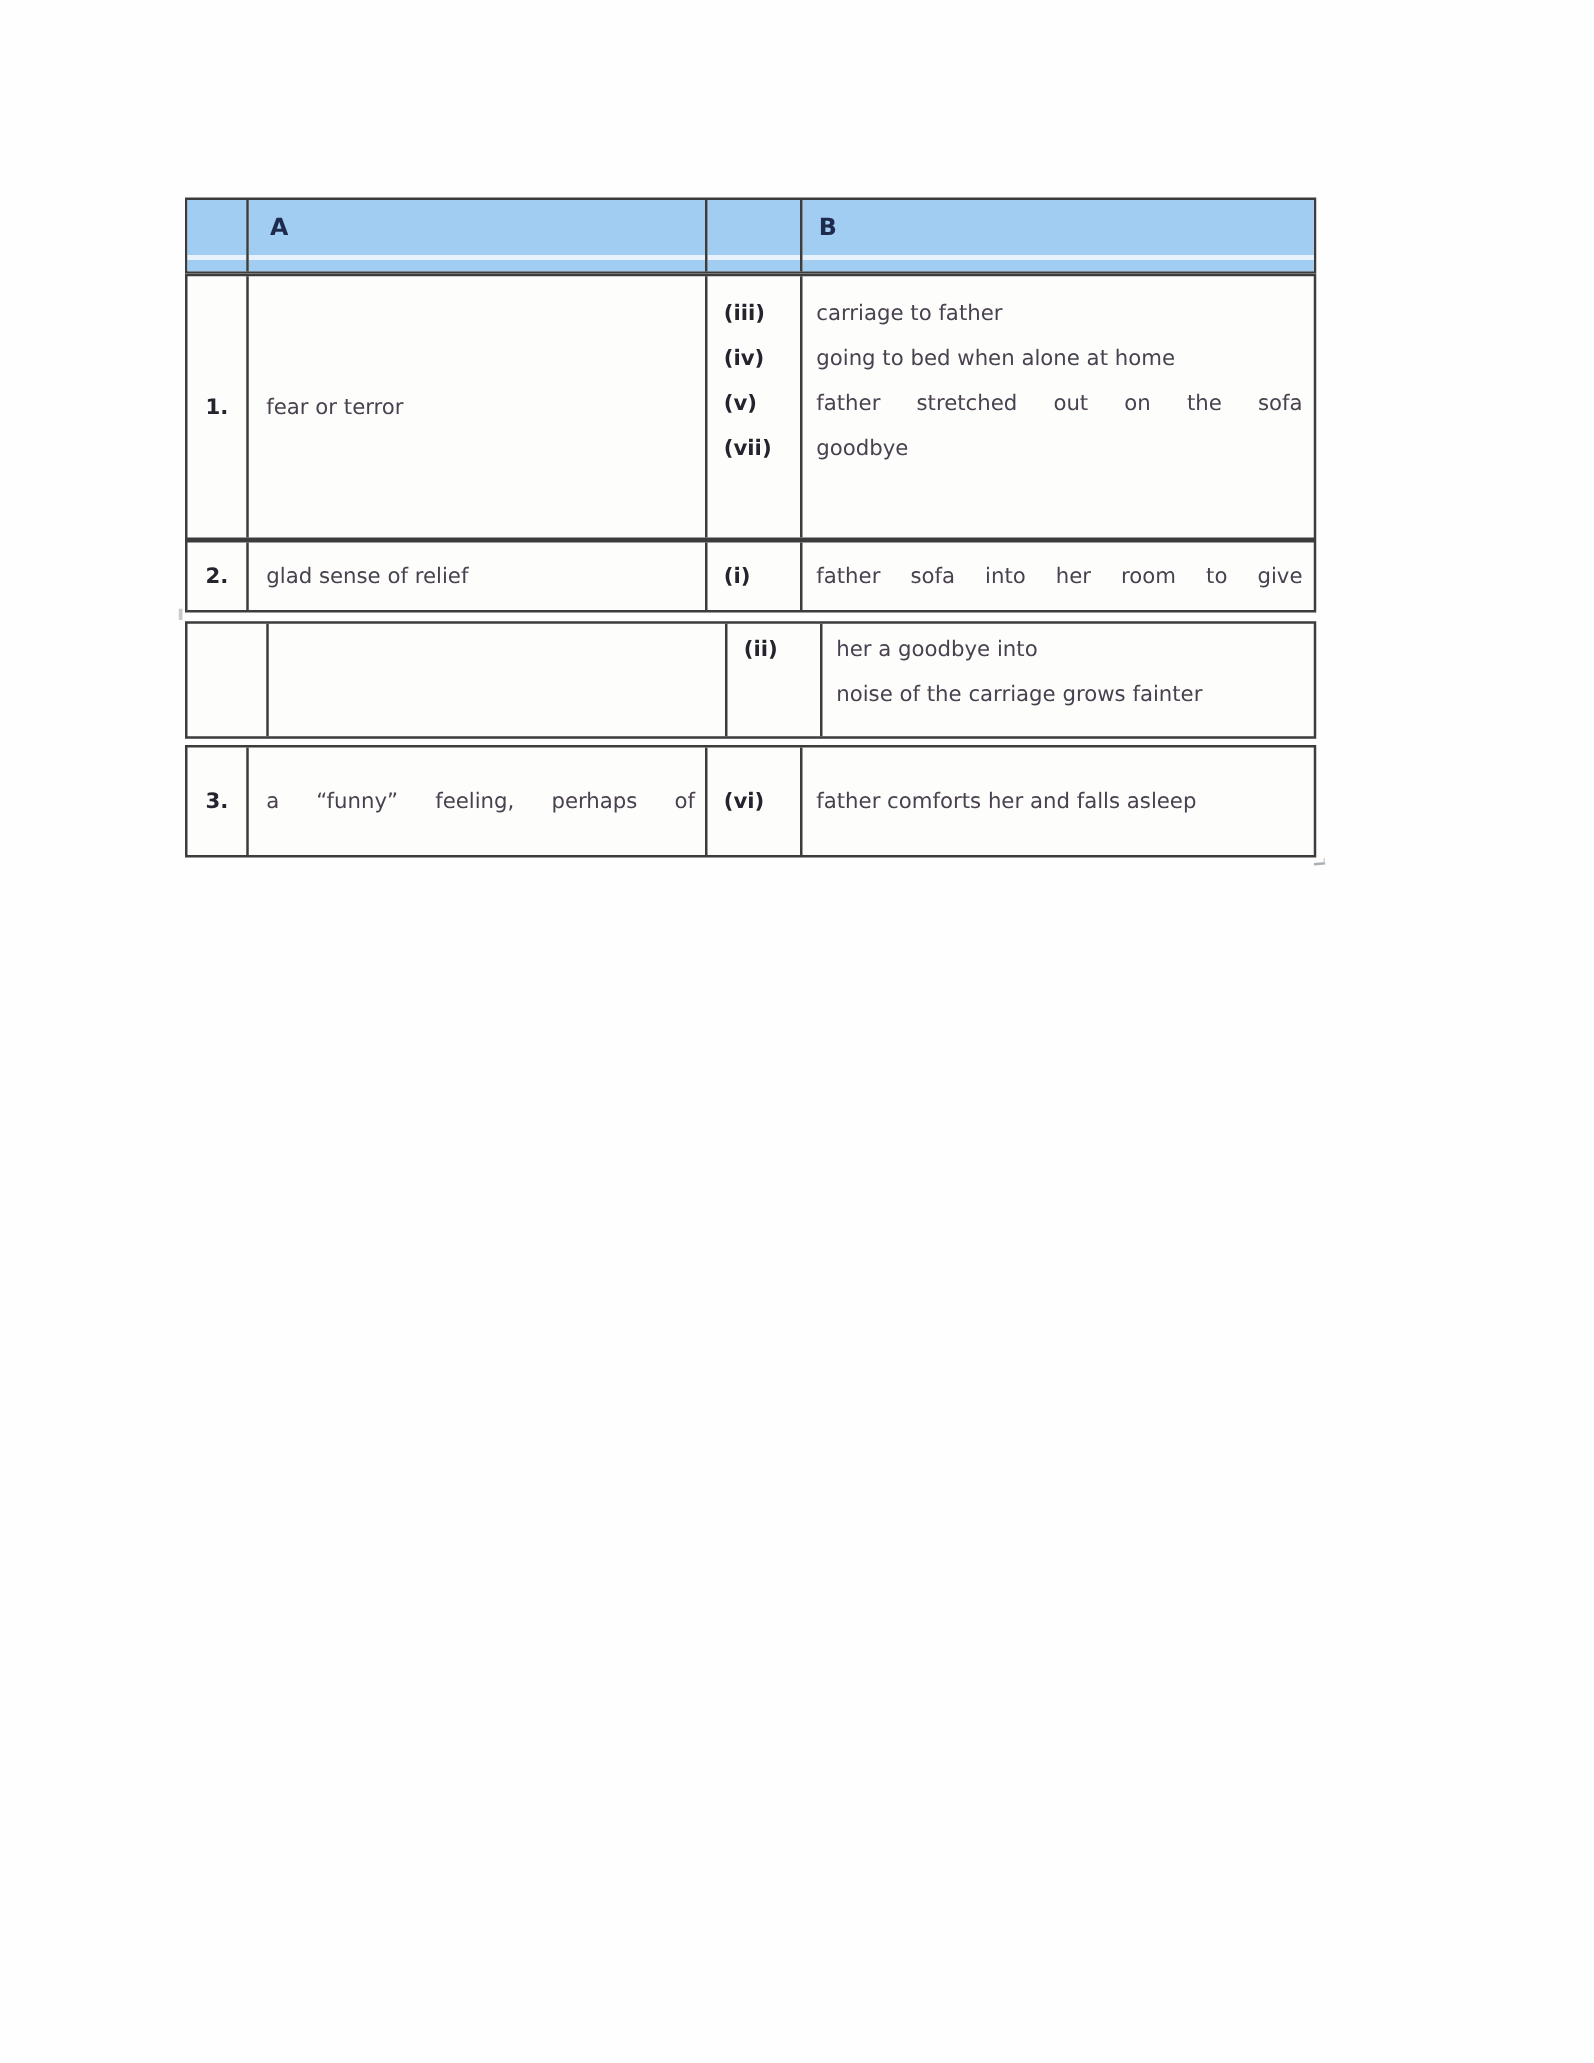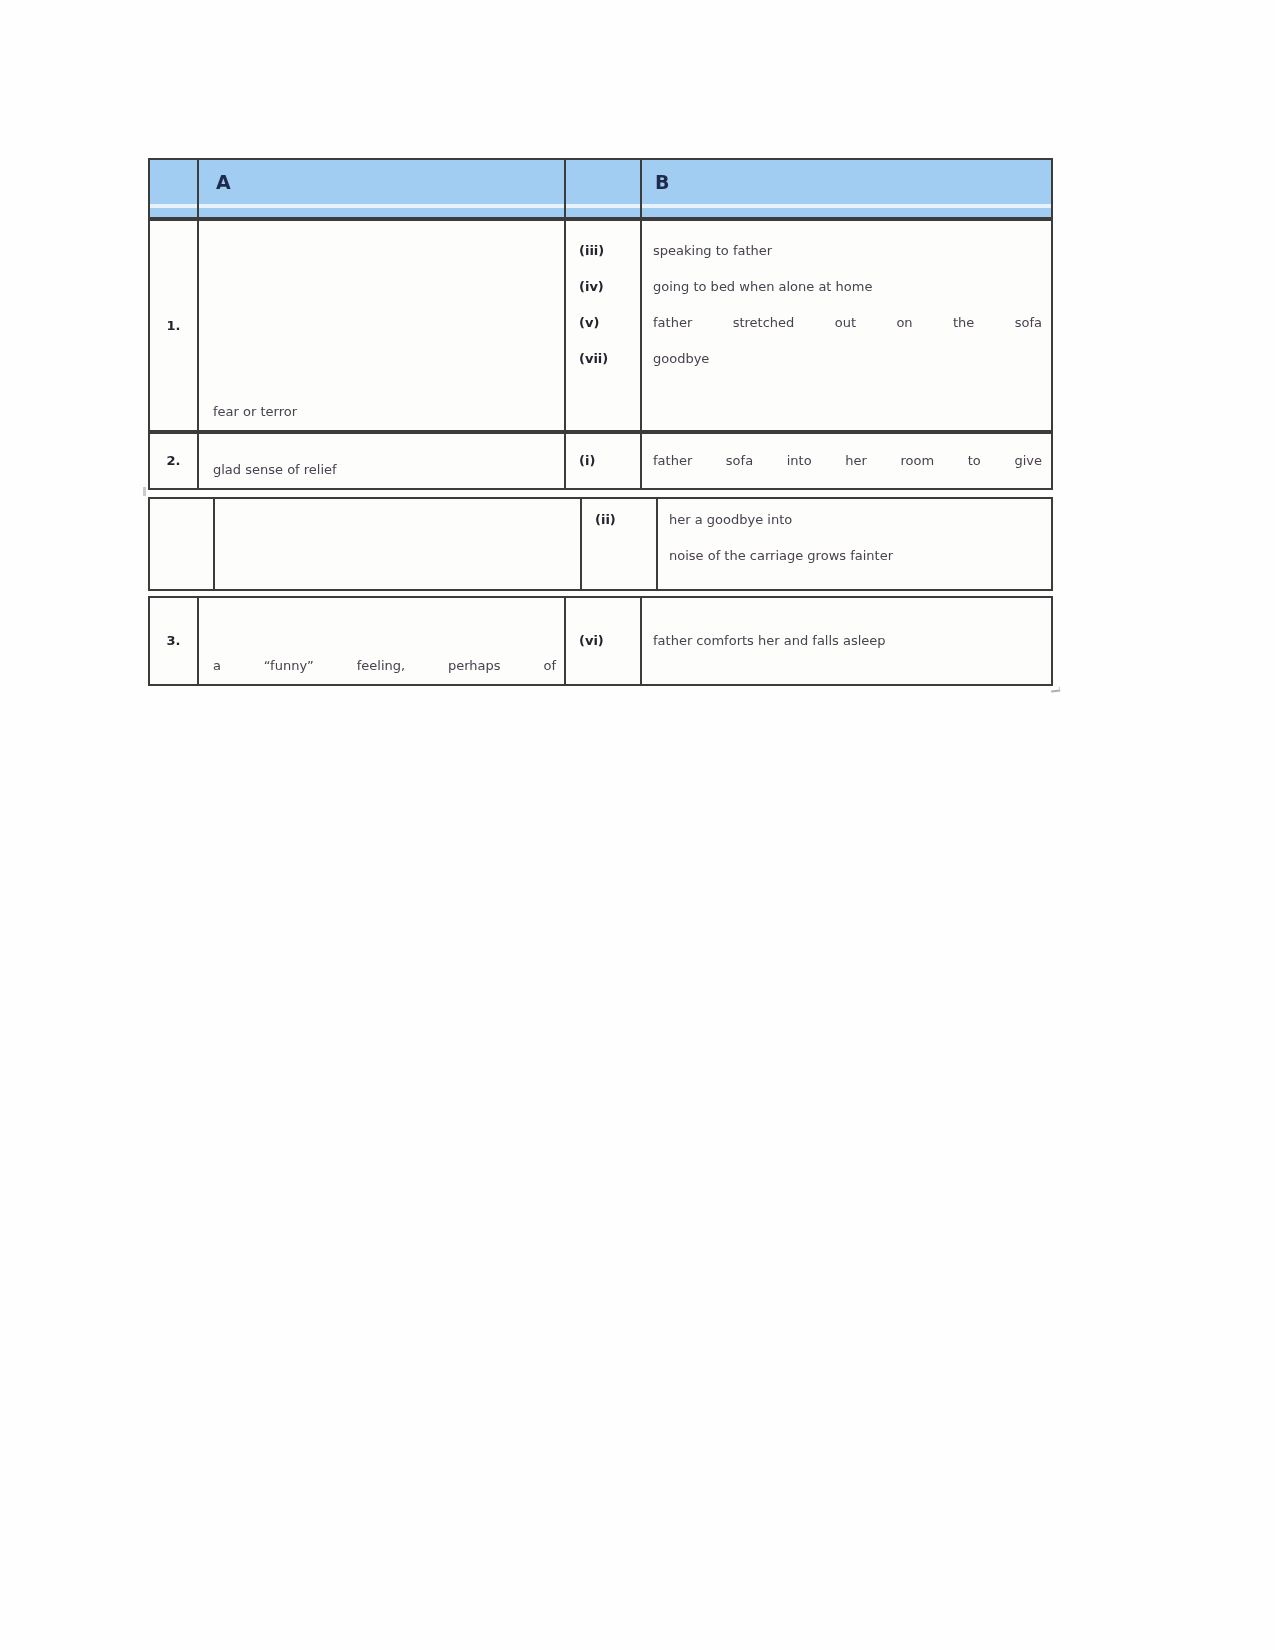--- a/index.html
+++ b/index.html
@@ -61,27 +61,27 @@
     background:#fdfdfb;
   }
   .row-1{height:213px;}
   .row-2{height:58px;}
   .row-3{height:94px;margin-top:7px;padding-left:16px;}
   .row-4{height:90px;margin-top:5px;}
   .cell{
     display:flex;
     flex-direction:column;
     justify-content:center;
-    font-size:13px;
+    font-size:17px;
     line-height:36px;
   }
   .cell + .cell{border-left:2px solid var(--border);}
   .cell.v-top{justify-content:flex-start;}
   .num-cell{align-items:center;font-weight:bold;color:var(--text_bold);}
-  .a-cell{padding-left:14px;padding-right:8px;justify-content:flex-end;}
+  .a-cell{padding-left:14px;padding-right:8px;}
   .opt-cell{padding-left:13px;font-weight:bold;color:var(--text_bold);}
   .b-cell{padding-left:11px;padding-right:9px;}
   .row-1 .opt-cell,.row-1 .b-cell{padding-top:12px;}
   .row-3 .opt-cell,.row-3 .b-cell{padding-top:3px;}
   .line{white-space:nowrap;}
   .line.stretch{
     white-space:normal;
     text-align:justify;
     text-align-last:justify;
   }
@@ -128,21 +128,21 @@
     <div class="cell a-cell">
       <div class="line">fear or terror</div>
     </div>
     <div class="cell opt-cell v-top">
       <div class="line">(iii)</div>
       <div class="line">(iv)</div>
       <div class="line">(v)</div>
       <div class="line">(vii)</div>
     </div>
     <div class="cell b-cell v-top">
-      <div class="line">speaking to father</div>
+      <div class="line">carriage to father</div>
       <div class="line">going to bed when alone at home</div>
       <div class="line stretch">father stretched out on the sofa</div>
       <div class="line">goodbye</div>
     </div>
   </div>
 
   <div class="trow row-2">
     <div class="cell num-cell">
       <div class="line">2.</div>
     </div>

